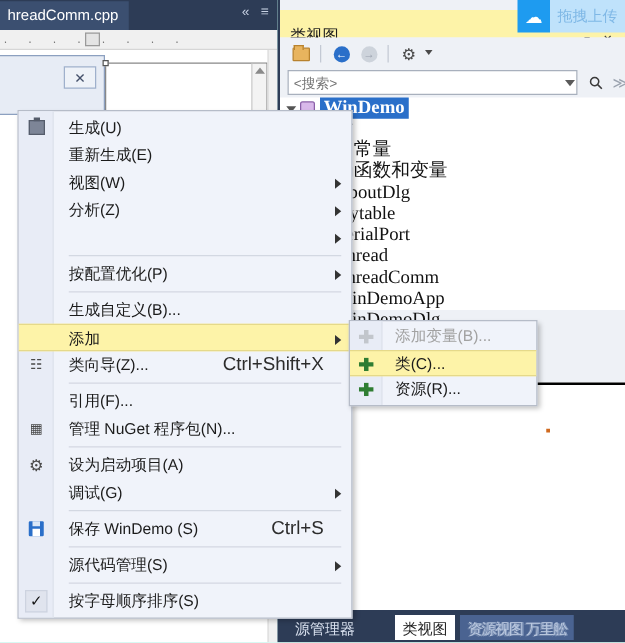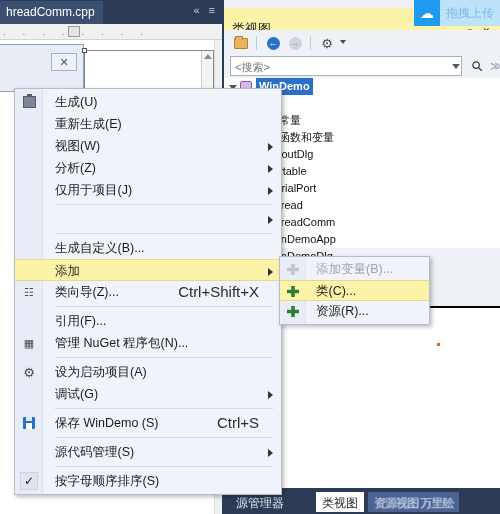--- a/index.html
+++ b/index.html
@@ -146,21 +146,21 @@
   .cv-mag2 {
     position: absolute; left: 266px; top: 3px; font-size: 12px; color: #9aa2ae;
   }
 
   .cv-tree {
     position: absolute; left: 0; top: 78px; right: 0; height: 170px;
     background: #ffffff;
   }
   .tv-row {
     position: relative; height: 17px; line-height: 17px;
-    font-size: 11px; color: #111; white-space: nowrap;
+    font-size: 15px; color: #111; white-space: nowrap; font-family: Liberation Serif, serif;
   }
   .tv-row .exp {
     position: absolute; left: 6px; top: 5px;
     width: 0; height: 0; border-top: 4px solid transparent;
     border-bottom: 4px solid transparent; border-left: 5px solid #555;
   }
   .tv-row .exp.open {
     border-left: 4px solid transparent; border-right: 4px solid transparent;
     border-top: 5px solid #555; border-bottom: none; left: 5px; top: 7px;
   }
@@ -424,25 +424,25 @@
     </div>
     <div class="mi">
       <span>视图(W)</span>
       <span class="arrow"></span>
     </div>
     <div class="mi">
       <span>分析(Z)</span>
       <span class="arrow"></span>
     </div>
     <div class="mi">
-      <span>仅用于项目(J)</span>
-      <span class="arrow"></span>
-    </div>
-    <div class="ctx-sep"></div>
-    <div class="mi">
+      <span class="arrow"></span>
+    </div>
+    <div class="ctx-sep"></div>
+    <div class="mi">
+      <span>按配置优化(P)</span>
       <span class="arrow"></span>
     </div>
     <div class="ctx-sep"></div>
     <div class="mi">
       <span>生成自定义(B)...</span>
     </div>
     <div class="mi hl">
       <span>添加</span>
       <span class="arrow"></span>
     </div>

